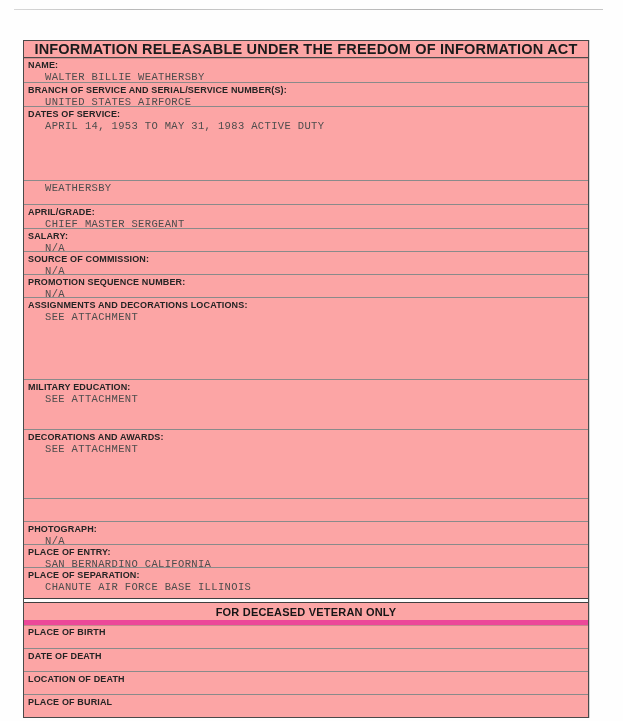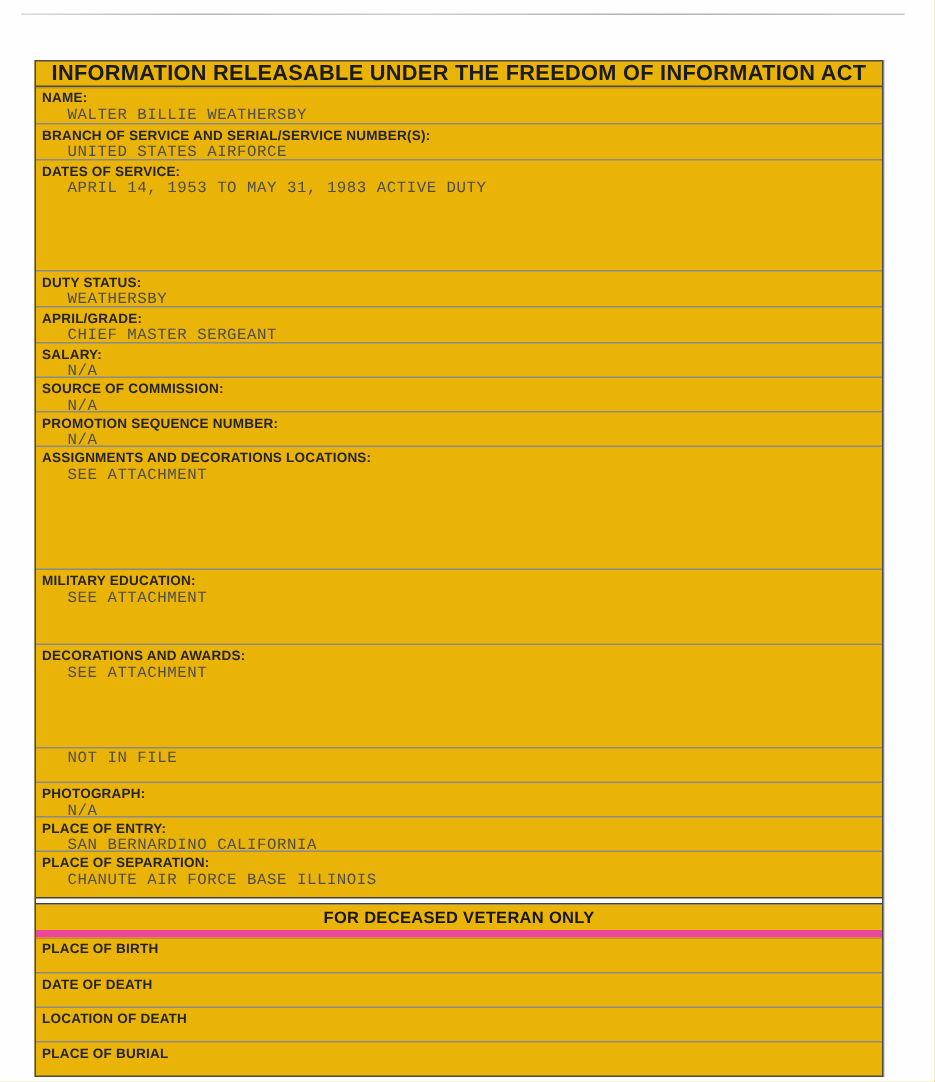--- a/index.html
+++ b/index.html
@@ -21,21 +21,21 @@
     position: absolute;
     top: 9px; left: 14px;
     width: 589px; height: 1px;
     background: linear-gradient(to right, #d8d8d8 0%, #b8b8b8 20%, #cfcfcf 45%, #b0b0b0 70%, #c6c6c6 100%);
   }
   .form {
     position: absolute;
     top: 40px; left: 23px;
     width: 566px;
     border: 1px solid #4a4a4a;
-    background: #eab308;
+    background: #fca5a5;
     box-shadow: 1px 0 0 rgba(90,90,90,0.25);
   }
   .title-row {
     height: 17px;
     display: flex;
     align-items: center;
     justify-content: center;
     border-bottom: 1px solid #4a4a4a;
     box-shadow: 0 1px 0 rgba(80,80,80,0.25);
   }
@@ -115,21 +115,20 @@
       <div class="flabel">BRANCH OF SERVICE AND SERIAL/SERVICE NUMBER(S):</div>
       <div class="fvalue">UNITED STATES AIRFORCE</div>
     </div>
 
     <div class="row" style="height:74px">
       <div class="flabel">DATES OF SERVICE:</div>
       <div class="fvalue">APRIL 14, 1953 TO MAY 31, 1983 ACTIVE DUTY</div>
     </div>
 
     <div class="row" style="height:24px">
-      <div class="flabel">DUTY STATUS:</div>
       <div class="fvalue">WEATHERSBY</div>
     </div>
 
     <div class="row" style="height:24px">
       <div class="flabel">APRIL/GRADE:</div>
       <div class="fvalue">CHIEF MASTER SERGEANT</div>
     </div>
 
     <div class="row" style="height:23px">
       <div class="flabel">SALARY:</div>
@@ -155,21 +154,20 @@
       <div class="flabel">MILITARY EDUCATION:</div>
       <div class="fvalue">SEE ATTACHMENT</div>
     </div>
 
     <div class="row" style="height:69px">
       <div class="flabel">DECORATIONS AND AWARDS:</div>
       <div class="fvalue">SEE ATTACHMENT</div>
     </div>
 
     <div class="row" style="height:23px">
-      <div class="fvalue">NOT IN FILE</div>
     </div>
 
     <div class="row" style="height:23px">
       <div class="flabel">PHOTOGRAPH:</div>
       <div class="fvalue">N/A</div>
     </div>
 
     <div class="row" style="height:23px">
       <div class="flabel">PLACE OF ENTRY:</div>
       <div class="fvalue">SAN BERNARDINO CALIFORNIA</div>

